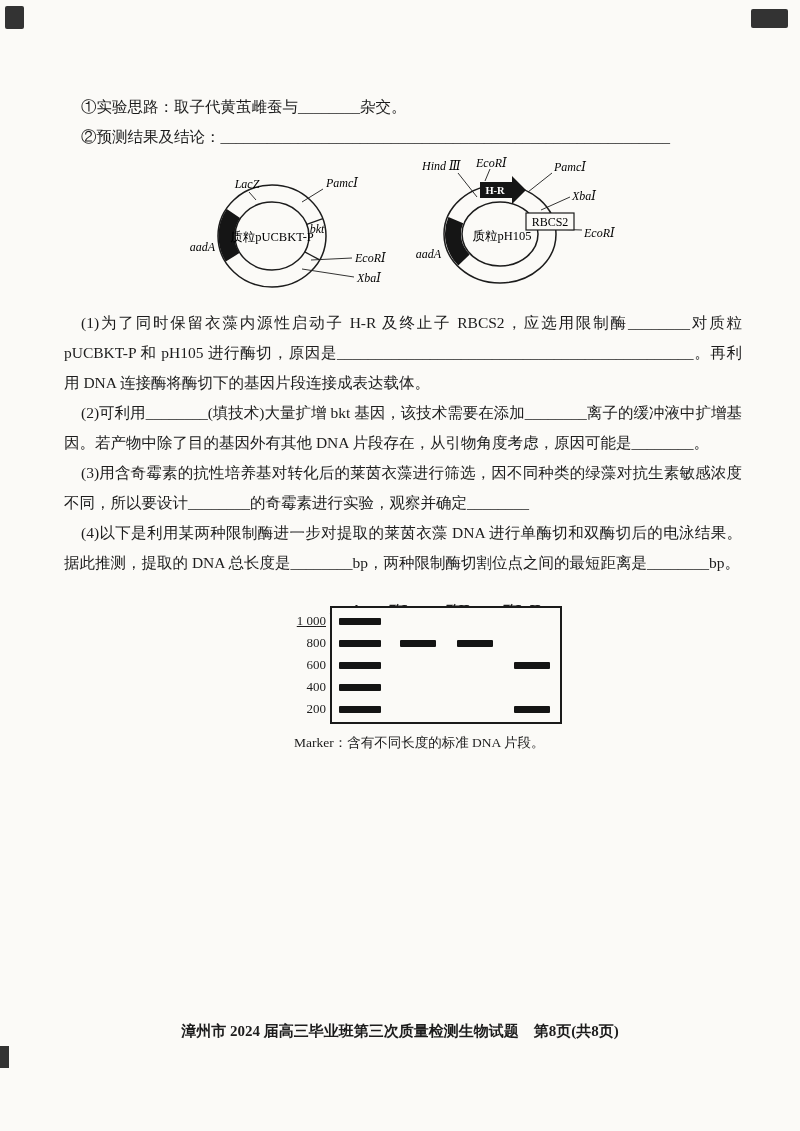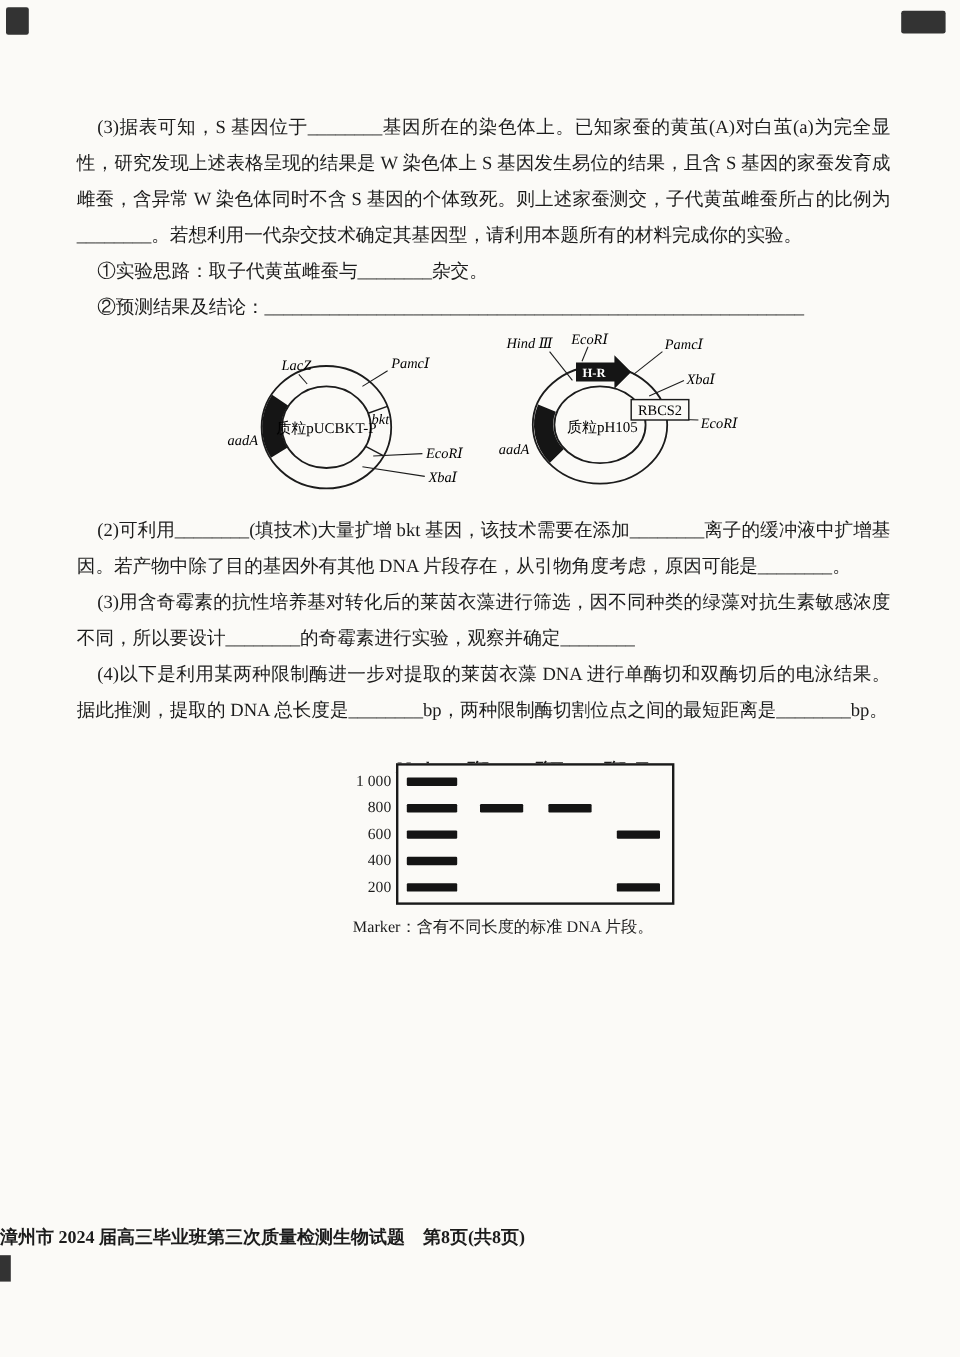--- a/index.html
+++ b/index.html
@@ -29,32 +29,31 @@
   .it{font-style:italic;}
   .cname{font-size:12.5px;}
   .hrtxt{font-size:10.5px;font-weight:bold;fill:#ffffff;}
   .gel-figure{margin:8px 0 0 222px;width:320px;}
   .gel-headers{position:relative;height:20px;margin-left:44px;font-size:13.5px;font-weight:bold;}
   .gel-header{position:absolute;top:16px;width:57px;text-align:left;font-style:italic;}
   .gel-box{position:relative;margin-left:44px;width:228px;height:114px;border:2px solid #1a1a1a;background:#fbfaf7;}
   .gel-band{position:absolute;height:7px;background:#141414;border-radius:1px;}
   .gel-scale-label{position:absolute;left:-46px;width:40px;text-align:right;font-size:13px;}
   .gel-caption{margin:10px 0 0 8px;font-size:13.5px;font-family:Liberation Serif, serif;}
-  .footer{position:absolute;top:1022px;left:0;width:100%;font-size:15px;font-weight:bold;}
+  .footer{position:absolute;top:1022px;left:0;width:100%;text-align:center;font-size:15px;font-weight:bold;}
 </style>
 </head>
 <body>
 
 <div class="page">
   <div class="mark mark-tl"></div>
   <div class="mark mark-tr"></div>
   <div class="mark mark-bl"></div>
 
   <div class="content">
-    <p>(3)据表可知，S 基因位于________基因所在的染色体上。已知家蚕的黄茧(A)对白茧(a)为完全显性，研究发现上述表格呈现的结果是 W 染色体上 S 基因发生易位的结果，且含 S 基因的家蚕发育成雌蚕，含异常 W 染色体同时不含 S 基因的个体致死。则上述家蚕测交，子代黄茧雌蚕所占的比例为________。若想利用一代杂交技术确定其基因型，请利用本题所有的材料完成你的实验。</p>
     <p>①实验思路：取子代黄茧雌蚕与________杂交。</p>
     <p>②预测结果及结论：__________________________________________________________</p>
 
     <div class="plasmid-figure">
       <svg width="676" height="150" viewBox="0 0 676 150">
 
         <g>
           <ellipse class="ring" cx="208" cy="80" rx="54" ry="51"></ellipse>
           <ellipse class="ring" cx="208" cy="80" rx="37" ry="34"></ellipse>
           <path class="blackseg" d="M168.6 101.3 A45.5 42.5 0 0 1 169.4 57.5"></path>
@@ -91,20 +90,21 @@
           <text class="lbl it" x="508" y="44">XbaⅠ</text>
           <text class="lbl" x="486" y="69.5" text-anchor="middle">RBCS2</text>
           <text class="lbl it" x="520" y="81">EcoRⅠ</text>
           <text class="lbl it" x="377" y="102" text-anchor="end">aadA</text>
           <text class="cname" x="438" y="84" text-anchor="middle">质粒pH105</text>
         </g>
       </svg>
     </div>
 
 
+    <p>(1)为了同时保留衣藻内源性启动子 H-R 及终止子 RBCS2，应选用限制酶________对质粒pUCBKT-P 和 pH105 进行酶切，原因是______________________________________________。再利用 DNA 连接酶将酶切下的基因片段连接成表达载体。</p>
     <p>(2)可利用________(填技术)大量扩增 bkt 基因，该技术需要在添加________离子的缓冲液中扩增基因。若产物中除了目的基因外有其他 DNA 片段存在，从引物角度考虑，原因可能是________。</p>
     <p>(3)用含奇霉素的抗性培养基对转化后的莱茵衣藻进行筛选，因不同种类的绿藻对抗生素敏感浓度不同，所以要设计________的奇霉素进行实验，观察并确定________</p>
     <p>(4)以下是利用某两种限制酶进一步对提取的莱茵衣藻 DNA 进行单酶切和双酶切后的电泳结果。据此推测，提取的 DNA 总长度是________bp，两种限制酶切割位点之间的最短距离是________bp。</p>
 
     <div class="gel-figure">
       <div class="gel-headers">
           <div class="gel-header" style="left: 0px;">Marker</div>
           <div class="gel-header" style="left: 57px;">酶Ⅰ</div>
           <div class="gel-header" style="left: 114px;">酶Ⅱ</div>
           <div class="gel-header" style="left: 171px;">酶Ⅰ+Ⅱ</div>
@@ -112,21 +112,21 @@
       <div class="gel-box">
           <div class="gel-band" style="top: 10px; left: 7px; width: 42px;"></div>
           <div class="gel-band" style="top: 32px; left: 7px; width: 42px;"></div>
           <div class="gel-band" style="top: 54px; left: 7px; width: 42px;"></div>
           <div class="gel-band" style="top: 76px; left: 7px; width: 42px;"></div>
           <div class="gel-band" style="top: 98px; left: 7px; width: 42px;"></div>
           <div class="gel-band" style="top: 32px; left: 68px; width: 36px;"></div>
           <div class="gel-band" style="top: 32px; left: 125px; width: 36px;"></div>
           <div class="gel-band" style="top: 54px; left: 182px; width: 36px;"></div>
           <div class="gel-band" style="top: 98px; left: 182px; width: 36px;"></div>
-          <div class="gel-scale-label" style="top: 5px;">1 000</div>
+          <div class="gel-scale-label" style="top: 5px; text-decoration: underline;">1 000</div>
           <div class="gel-scale-label" style="top: 27px;">800</div>
           <div class="gel-scale-label" style="top: 49px;">600</div>
           <div class="gel-scale-label" style="top: 71px;">400</div>
           <div class="gel-scale-label" style="top: 93px;">200</div>
         </div>
       <div class="gel-caption">Marker：含有不同长度的标准 DNA 片段。</div>
     </div>
   </div>
 
   <div class="footer">漳州市 2024 届高三毕业班第三次质量检测生物试题　第8页(共8页)</div>

